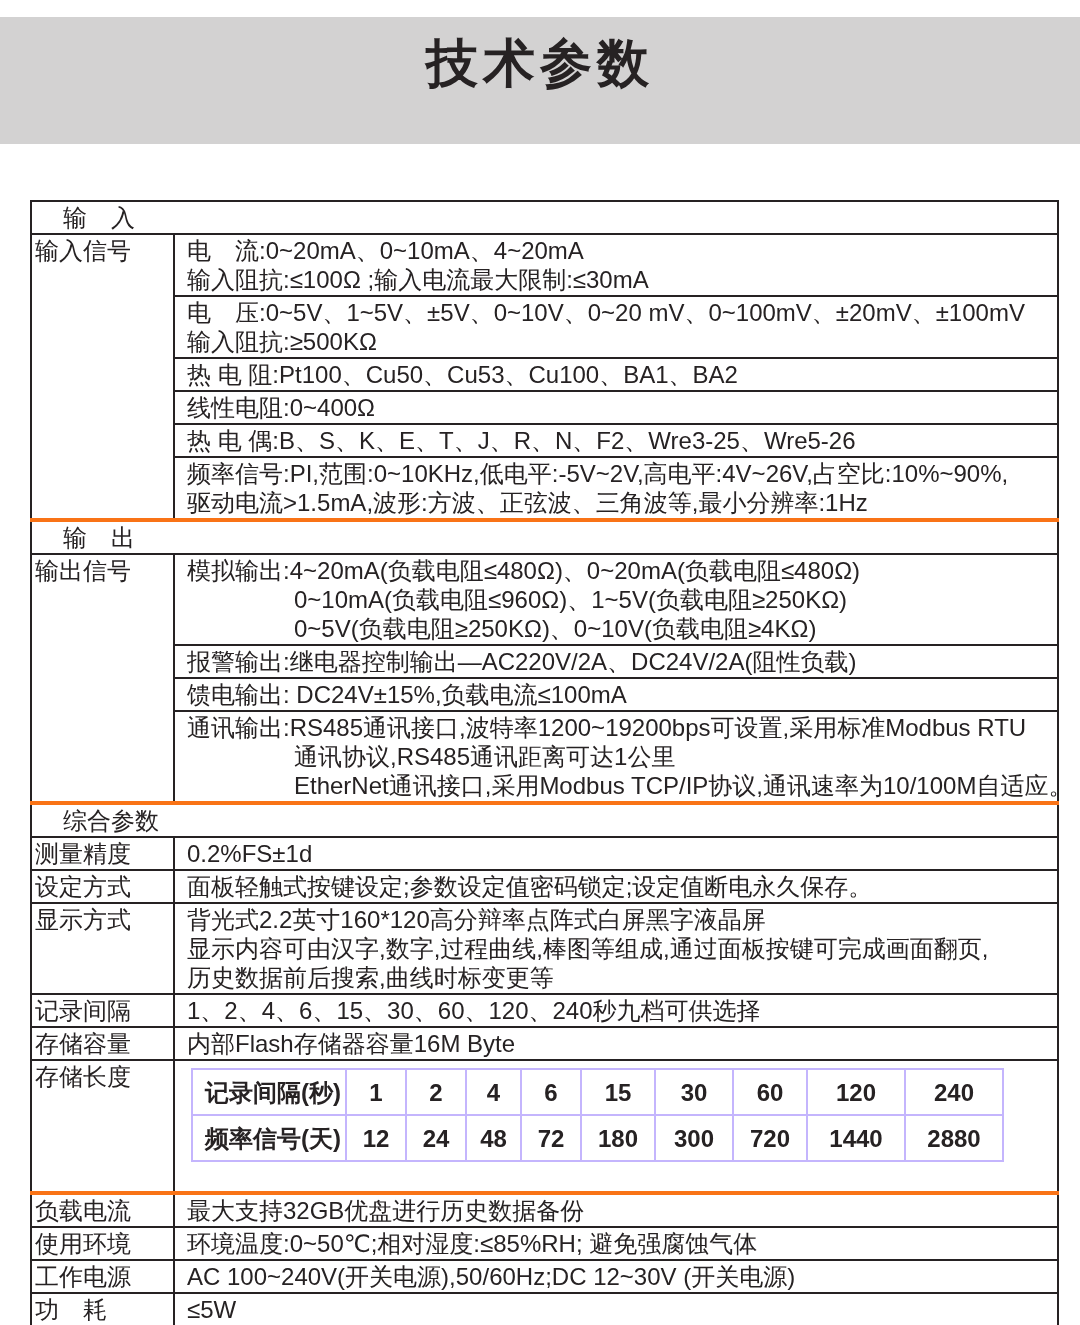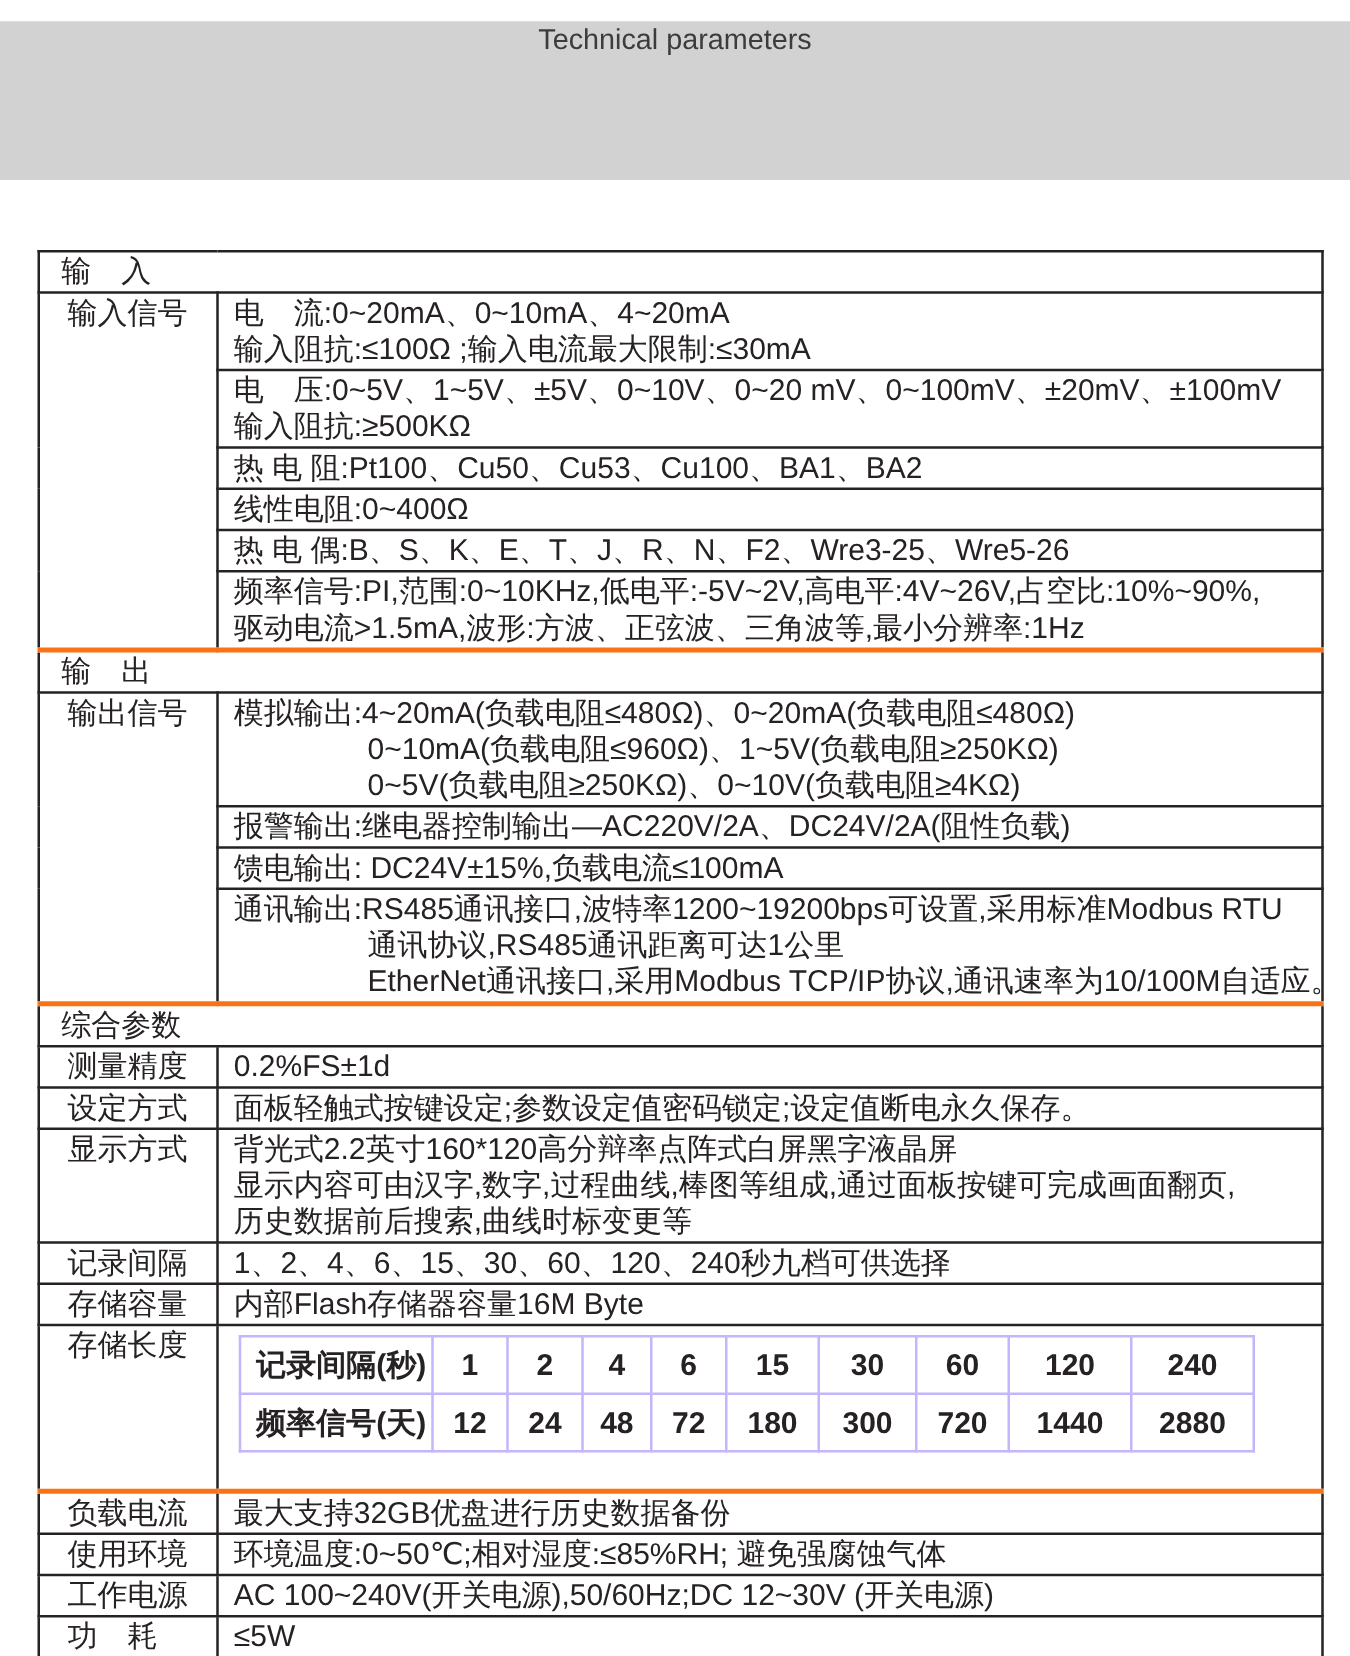--- a/index.html
+++ b/index.html
@@ -16,37 +16,37 @@
   .subtitle{font-size:23px;color:#3d3b3c;line-height:28px;}
   table.spec{
     position:absolute;left:30px;top:200px;width:1029px;
     border-collapse:collapse;table-layout:fixed;
   }
   table.spec td{
     border:2px solid #262223;font-size:24px;line-height:29px;
     padding:1px 8px 1px 12px;vertical-align:top;font-weight:500;
     overflow:hidden;white-space:nowrap;
   }
-  table.spec td.lbl{padding-left:22px;}
-  tr.sec td{padding-left:17px;border-radius:11px;}
+  table.spec td.lbl{padding-left:3px;}
+  tr.sec td{padding-left:31px;border-radius:11px;}
   tr.thick td{border-top:4px solid #f97316;}
   .cont{padding-left:107px;}
   .storage-wrap{padding:6px 0 6px 4px;height:116px;}
   table.storage{border-collapse:collapse;table-layout:fixed;}
   table.storage td{
     border:2px solid #c4b5fd;height:44px;text-align:center;
     font-size:24px;font-weight:600;padding:0 4px;vertical-align:middle;
   }
   table.storage td.slabel{text-align:left;padding-left:12px;}
 </style>
 </head>
 <body>
 
 <div class="band">
-  <div class="subtitle">Technical parameters</div>
+  <div class="title">技术参数</div>
 </div>
 
 <table class="spec">
   <colgroup>
       <col style="width:143px">
       <col>
     </colgroup>
 
   <tbody>
       <tr class="sec">

